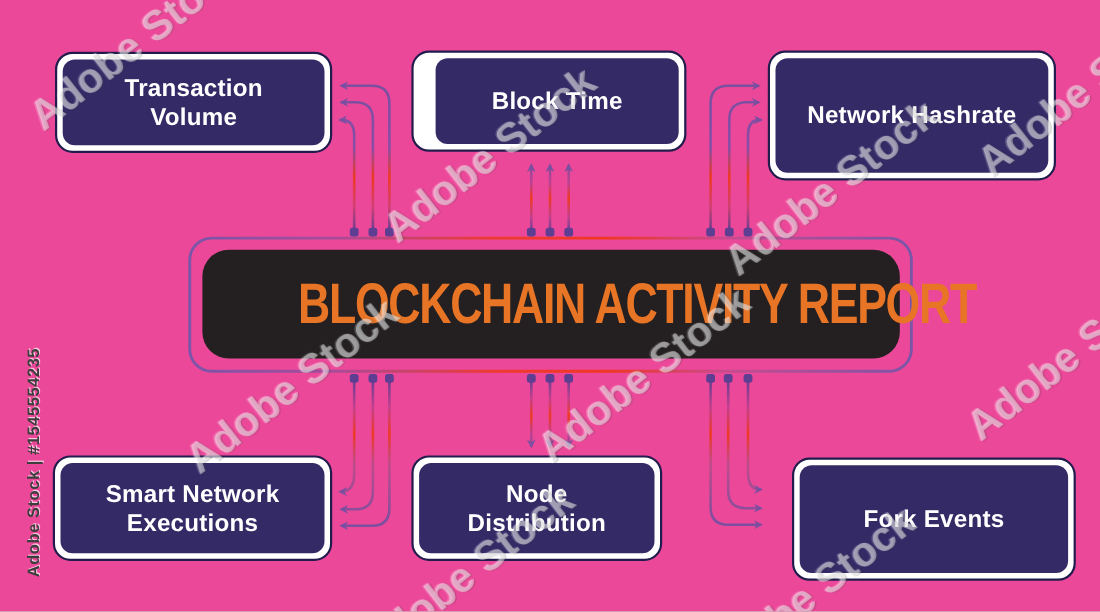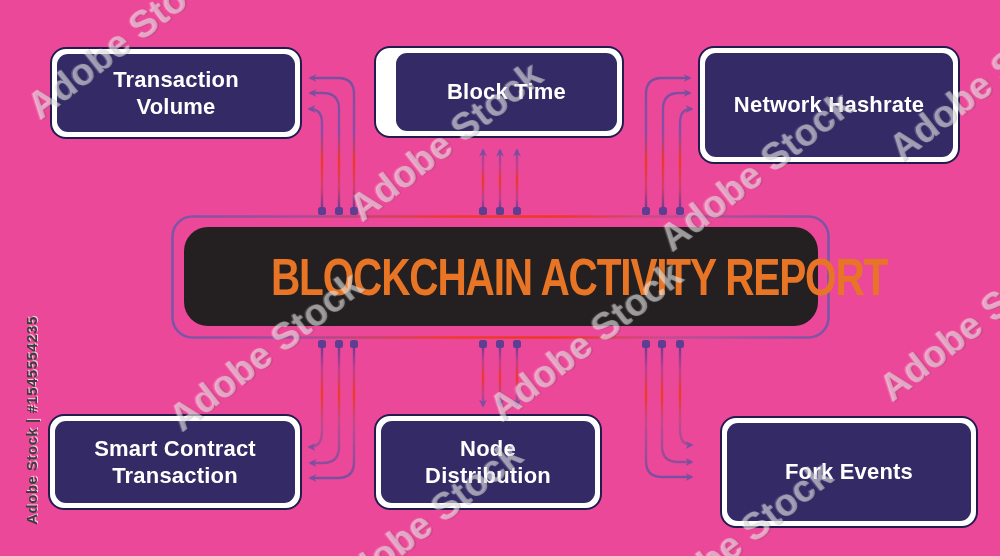--- a/index.html
+++ b/index.html
@@ -169,21 +169,21 @@
   </div>
 
   <div class="node" style="left:698px;top:46px;width:262px;height:118px;">
     <div class="node-inner">
       <span class="lbl">Network Hashrate</span>
     </div>
   </div>
 
   <div class="node" style="left:48px;top:414px;width:254px;height:96px;">
     <div class="node-inner">
-      <span class="lbl" style="max-width:210px;">Smart Contract Transaction</span>
+      <span class="lbl" style="max-width:210px;">Smart Network Executions</span>
     </div>
   </div>
 
   <div class="node" style="left:374px;top:414px;width:228px;height:96px;">
     <div class="node-inner">
       <span class="lbl">Node Distribution</span>
     </div>
   </div>
 
   <div class="node" style="left:720px;top:416px;width:258px;height:112px;">

